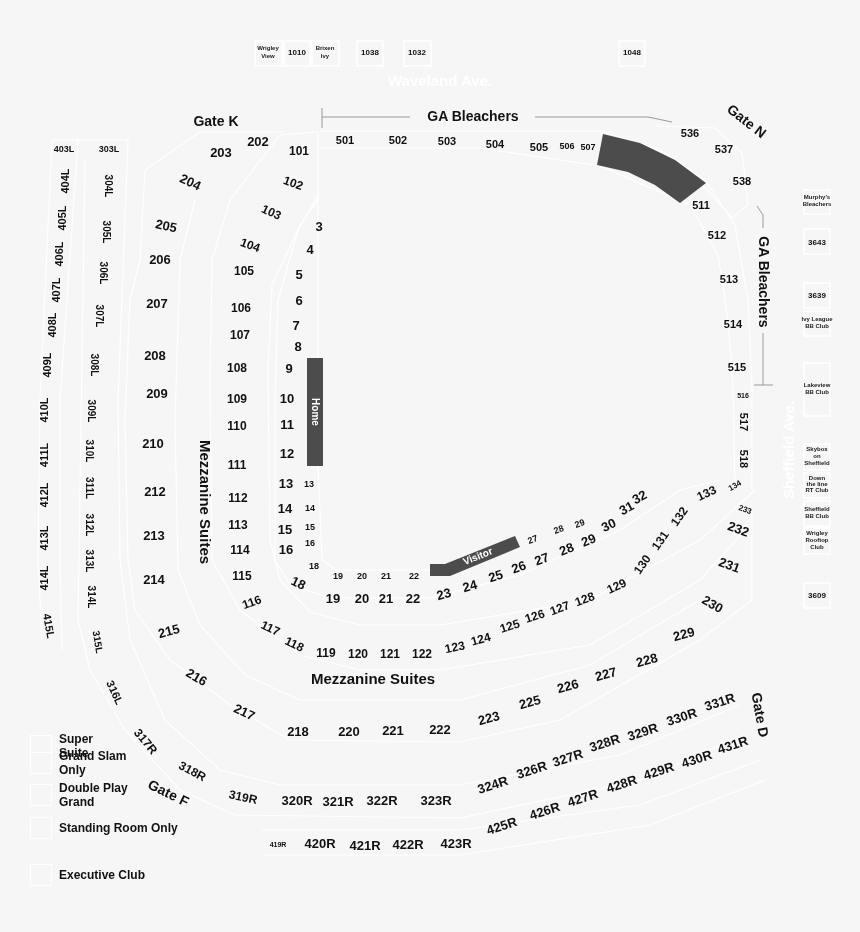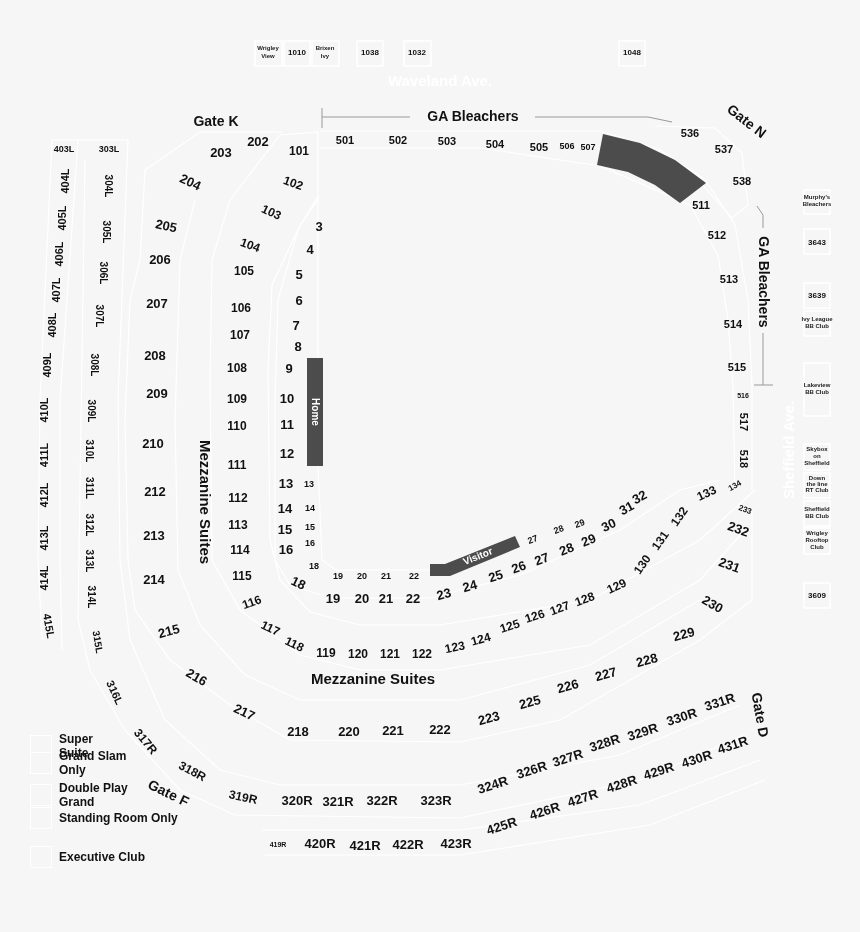--- a/index.html
+++ b/index.html
@@ -344,21 +344,21 @@
     <div class="legend-label" style="width: 40px;">Super Suite</div>
   </div>
   <div class="legend-item" style="top:33px">
     <div class="legend-swatch"></div>
     <div class="legend-label" style="width:75px">Grand Slam Only</div>
   </div>
   <div class="legend-item" style="top:65px">
     <div class="legend-swatch"></div>
     <div class="legend-label" style="width:78px">Double Play Grand</div>
   </div>
-  <div class="legend-item" style="top:91px">
+  <div class="legend-item" style="top:101px">
     <div class="legend-swatch"></div>
     <div class="legend-label">Standing Room Only</div>
   </div>
-  <div class="legend-item" style="top:130px">
+  <div class="legend-item" style="top:148px">
     <div class="legend-swatch"></div>
     <div class="legend-label">Executive Club</div>
   </div>
 </div>
 
 </body></html>

